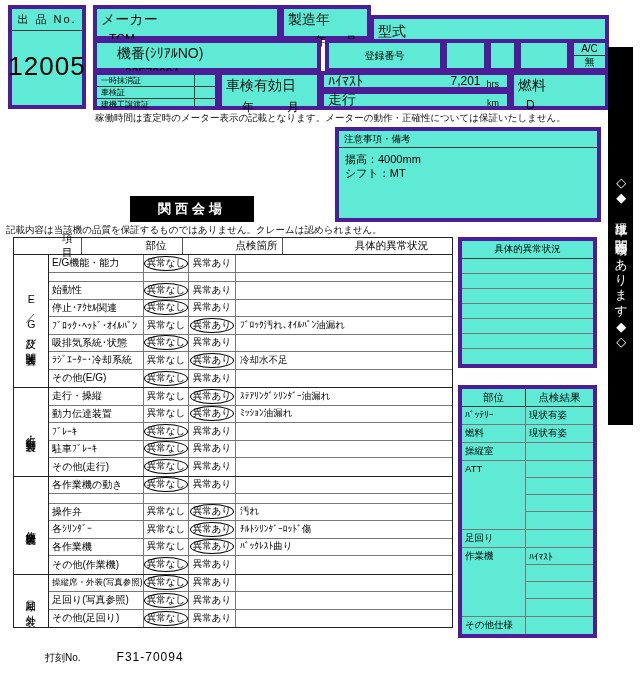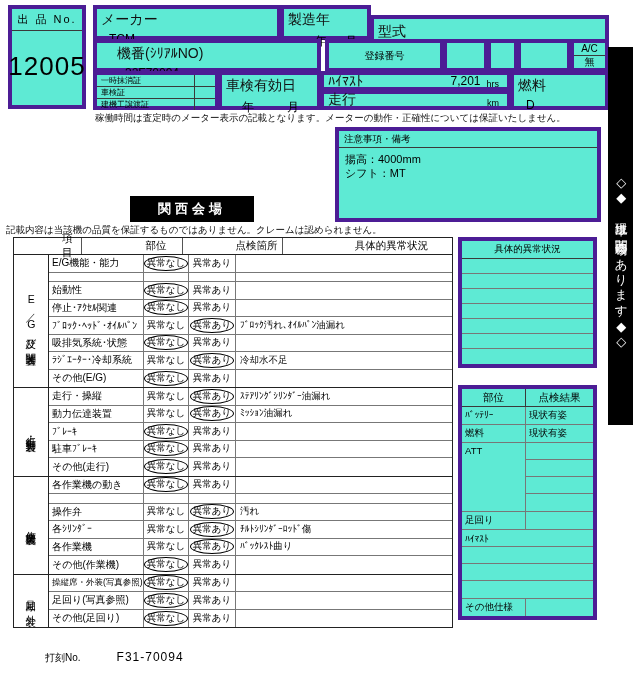--- a/index.html
+++ b/index.html
@@ -472,35 +472,42 @@
           <div class="r-cell">現状有姿</div>
         </div>
       </div>
       <div class="rrow">
         <div class="r-part">燃料</div>
         <div class="r-results">
           <div class="r-cell">現状有姿</div>
         </div>
       </div>
       <div class="rrow">
+        <div class="r-part">操縦室</div>
+        <div class="r-results">
+          <div class="r-cell"></div>
+        </div>
+      </div>
+      <div class="rrow">
         <div class="r-part">ATT</div>
         <div class="r-results">
           <div class="r-cell"></div>
           <div class="r-cell"></div>
           <div class="r-cell"></div>
           <div class="r-cell"></div>
         </div>
       </div>
       <div class="rrow">
         <div class="r-part">足回り</div>
         <div class="r-results">
           <div class="r-cell"></div>
         </div>
       </div>
       <div class="rrow">
+        <div class="r-part">作業機</div>
         <div class="r-results">
           <div class="r-cell">ﾊｲﾏｽﾄ</div>
           <div class="r-cell"></div>
           <div class="r-cell"></div>
           <div class="r-cell"></div>
         </div>
       </div>
       <div class="rrow">
         <div class="r-part">その他仕様</div>
         <div class="r-results">

